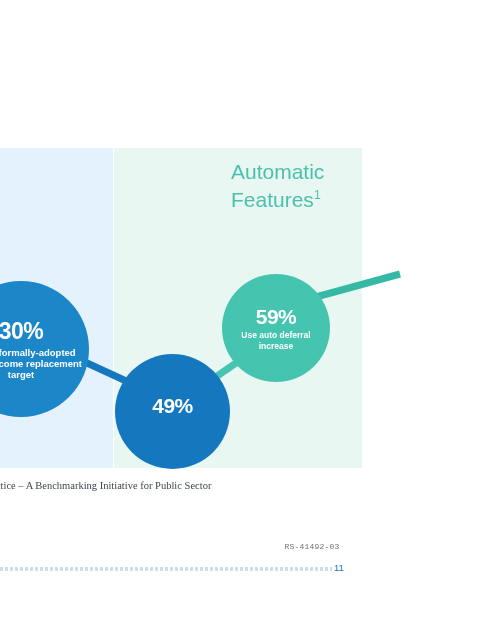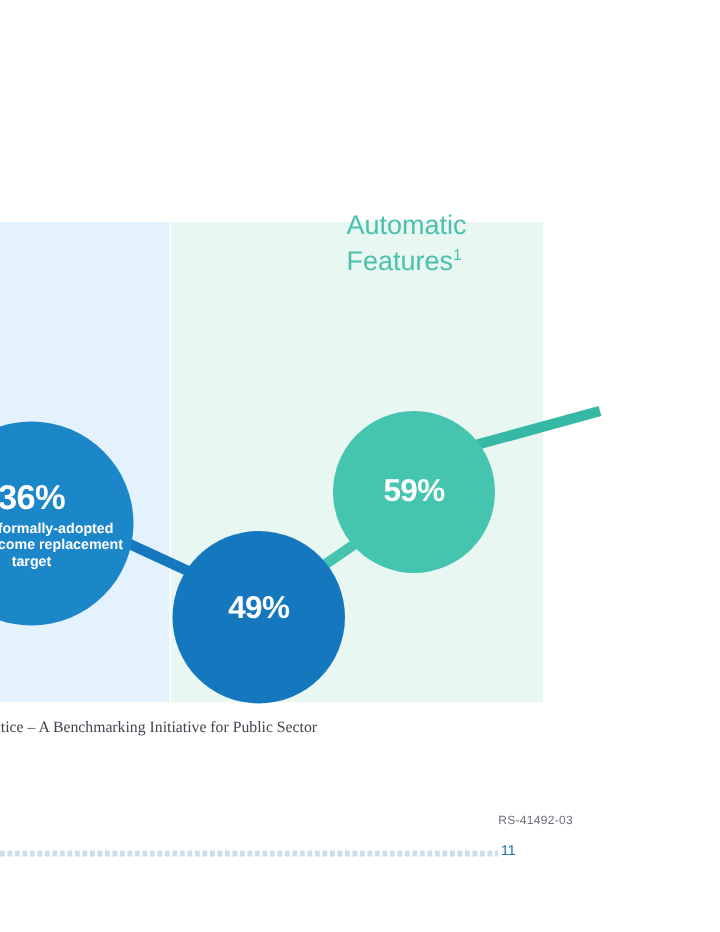--- a/index.html
+++ b/index.html
@@ -64,23 +64,23 @@
   .panel-right {
     left: 114px;
     width: 248px;
     background: #e9f7f2;
   }
 
   
   .col-heading {
     position: absolute;
     left: 231px;
-    top: 139px;
+    top: 158px;
     width: 130px;
-    font-size: 18px;
+    font-size: 21px;
     line-height: 1.32;
     font-weight: 400;
     color: #4cc0ac;
   }
   .col-heading sup {
     font-size: 0.58em;
     vertical-align: super;
     line-height: 0;
   }
 
@@ -158,27 +158,27 @@
     width: 420px;
     font-family: "Liberation Serif", serif;
     font-size: 10.5px;
     color: #3f4650;
     white-space: nowrap;
   }
 
   
   .doc-code {
     position: absolute;
-    left: 292px;
+    left: 267px;
     top: 542px;
     width: 90px;
-    font-family: Liberation Sans, sans-serif;
+    font-family: Liberation Mono, monospace;
     font-size: 8px;
     color: #6b7079;
-    text-align: right;
+    text-align: center;
     letter-spacing: 0.2px;
   }
   .footer-rule {
     position: absolute;
     left: -10px;
     top: 567px;
     width: 342px;
     height: 4px;
     background-image:
       repeating-linear-gradient(to right,
@@ -218,30 +218,31 @@
   <svg id="connectors" viewBox="0 0 480 621">
 
     <line x1="74" y1="357" x2="150" y2="392" stroke="#1578bf" stroke-width="7"></line>
 
     <line x1="207" y1="383" x2="255" y2="350" stroke="#45c4b0" stroke-width="7"></line>
 
     <line x1="316" y1="297" x2="400" y2="274" stroke="#35b8a4" stroke-width="7"></line>
   </svg>
 
   <div class="stat-bubble" id="bubble-30">
-    <div class="stat-value">36%</div>
+    <div class="stat-value">30%</div>
     <div class="stat-label">have a formally-adopted salary income replacement target</div>
   </div>
 
   <div class="stat-bubble" id="bubble-49">
     <div class="stat-value">49%</div>
   </div>
 
   <div class="stat-bubble" id="bubble-31">
     <div class="stat-value">59%</div>
+    <div class="stat-label">Use auto deferral increase</div>
   </div>
 
   <div class="footnote">Perspectives in Practice – A Benchmarking Initiative for Public Sector</div>
 
   <div class="doc-code">RS-41492-03</div>
   <div class="footer-rule"></div>
   <div class="page-number">11</div>
 
 </div>
 

